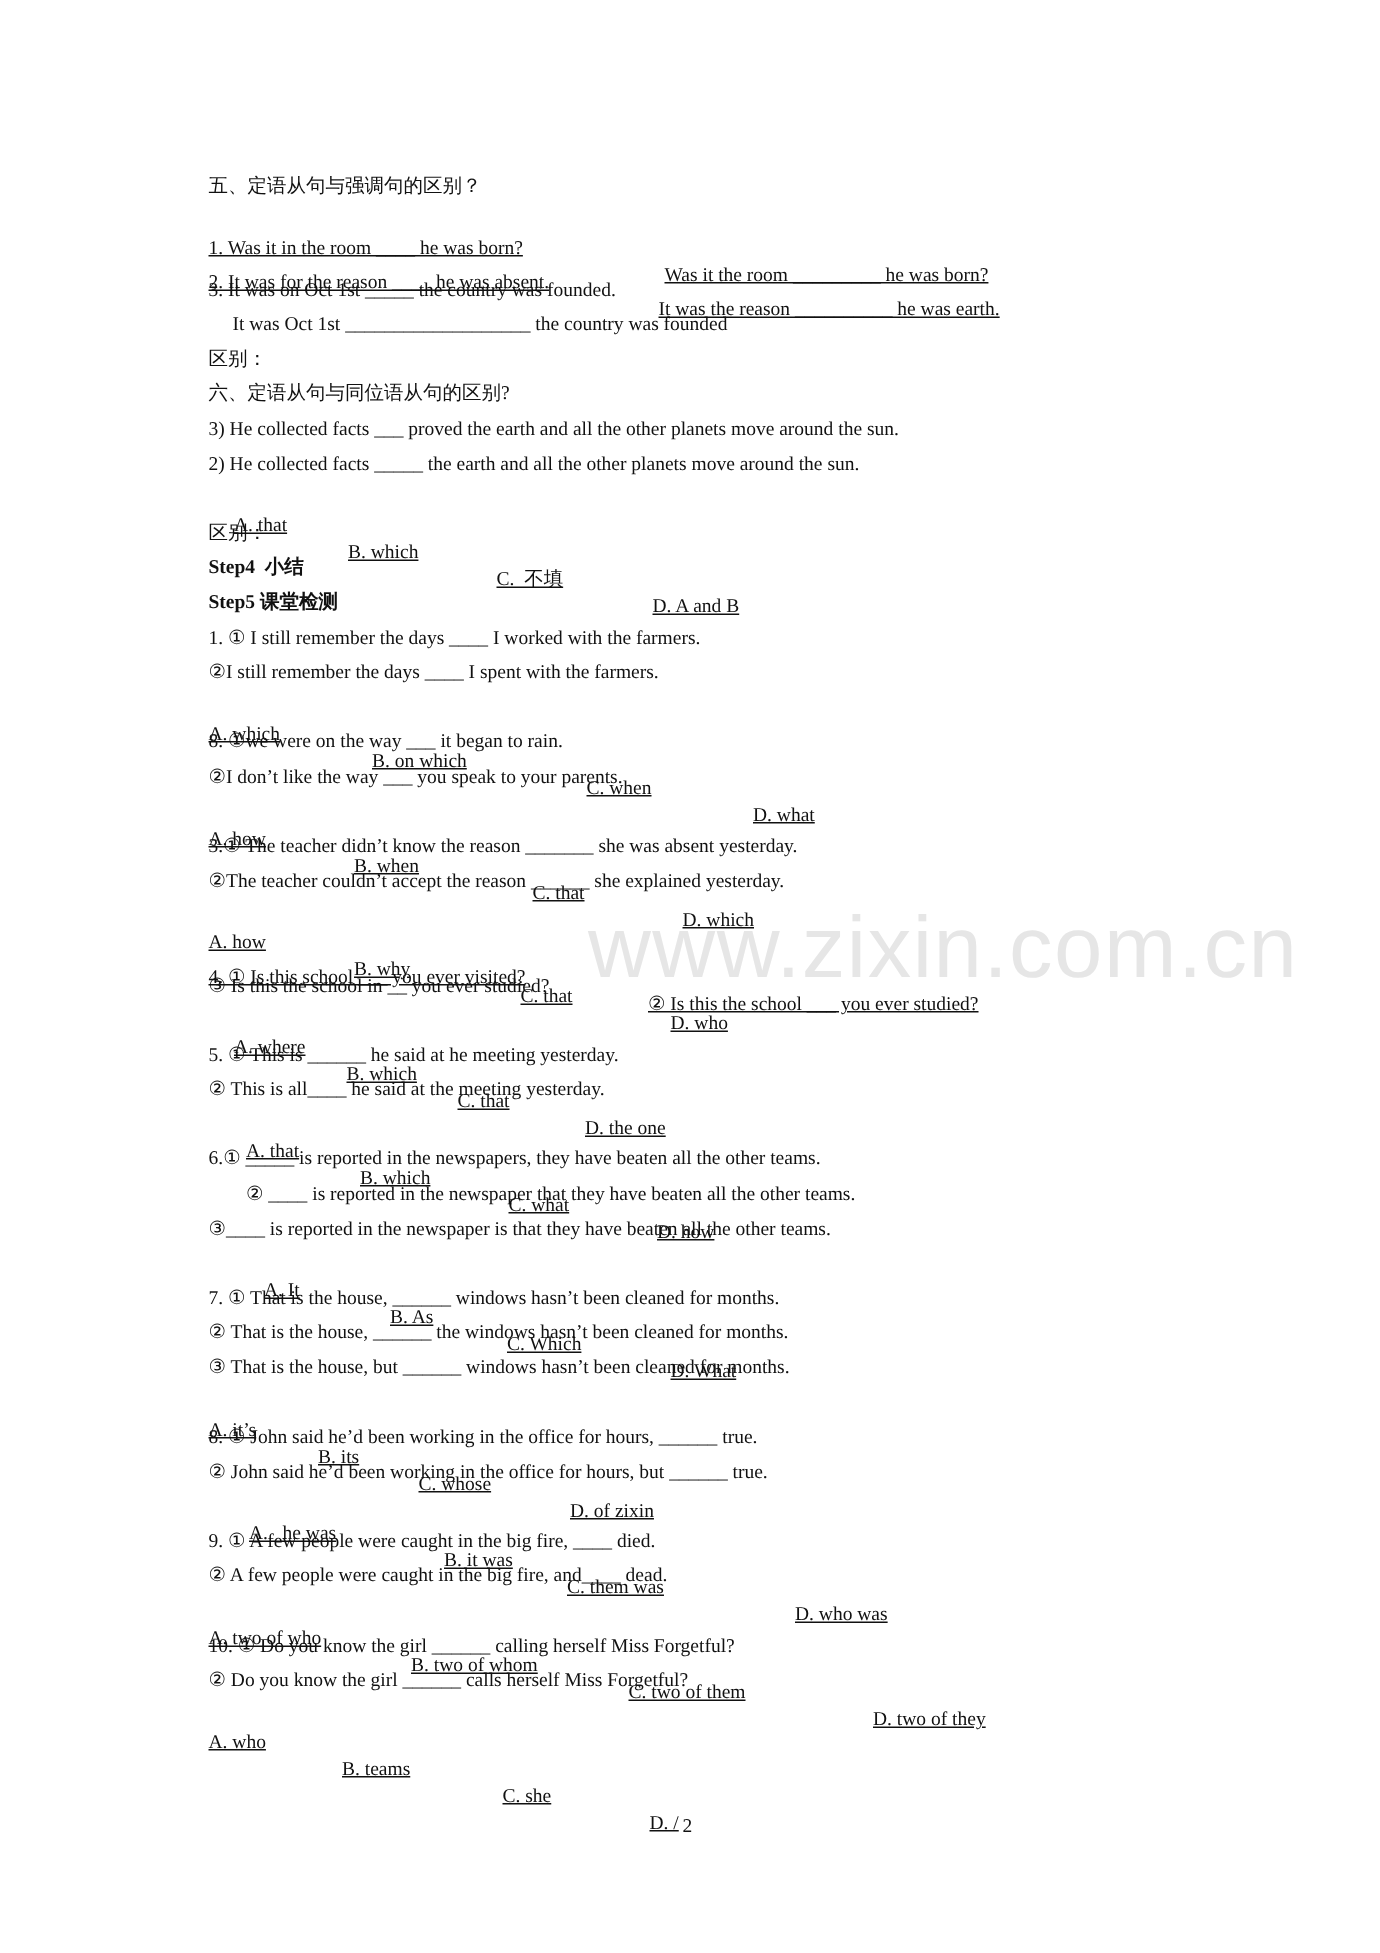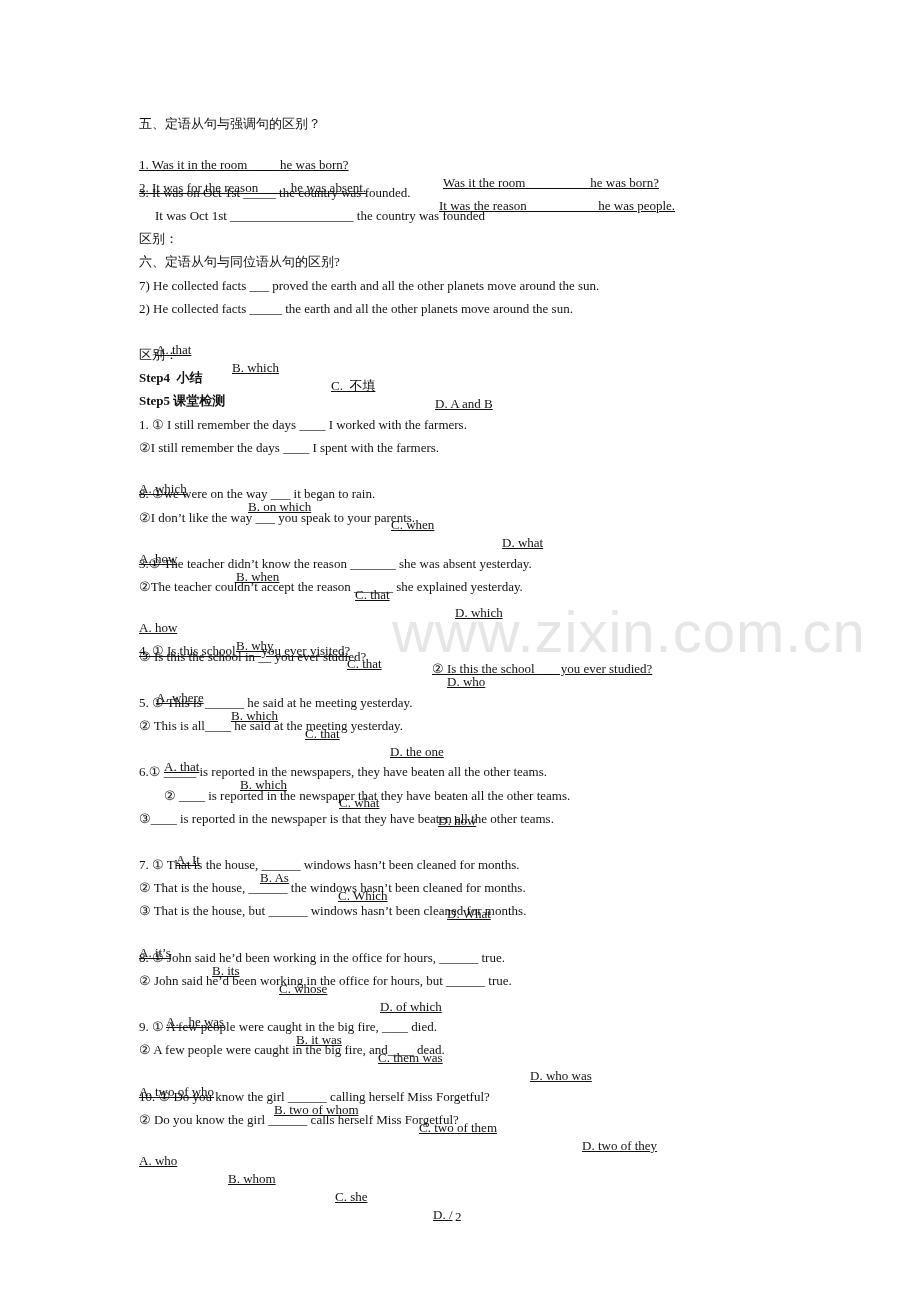--- a/index.html
+++ b/index.html
@@ -22,28 +22,28 @@
 
   <div class="content">
 
     <div class="line" style="top:115px">五、定语从句与强调句的区别？</div>
     <div class="line" style="top:138px">
       <span class="seg" style="left:0">1. Was it in the room ____ he was born?</span>
       <span class="seg" style="left:304px">Was it the room _________ he was born?</span>
     </div>
     <div class="line" style="top:161px">
       <span class="seg" style="left:0">2. It was for the reason ____ he was absent.</span>
-      <span class="seg" style="left:300px">It was the reason __________ he was people.</span>
+      <span class="seg" style="left:300px">It was the reason __________ he was earth.</span>
     </div>
     <div class="line" style="top:184px">3. It was on Oct 1st _____ the country was founded.</div>
     <div class="line" style="top:207px; left:155px">It was Oct 1st ___________________ the country was founded</div>
     <div class="line" style="top:230px">区别：</div>
 
     <div class="line" style="top:253px">六、定语从句与同位语从句的区别?</div>
-    <div class="line" style="top:277px">7) He collected facts ___ proved the earth and all the other planets move around the sun.</div>
+    <div class="line" style="top:277px">3) He collected facts ___ proved the earth and all the other planets move around the sun.</div>
     <div class="line" style="top:300px">2) He collected facts _____ the earth and all the other planets move around the sun.</div>
     <div class="line" style="top:323px">
       <span class="seg" style="left:17px">A. that</span>
       <span class="seg" style="left:93px">B. which</span>
       <span class="seg" style="left:192px">C.  不填</span>
       <span class="seg" style="left:296px">D. A and B</span>
     </div>
     <div class="line" style="top:346px">区别：</div>
 
     <div class="line bold" style="top:369px">Step4  小结</div>
@@ -107,21 +107,21 @@
       <span class="seg" style="left:308px">D. What</span>
     </div>
 
     <div class="line" style="top:856px">7. ① That is the house, ______ windows hasn’t been cleaned for months.</div>
     <div class="line" style="top:879px">② That is the house, ______ the windows hasn’t been cleaned for months.</div>
     <div class="line" style="top:902px">③ That is the house, but ______ windows hasn’t been cleaned for months.</div>
     <div class="line" style="top:926px">
       <span class="seg" style="left:0">A. it’s</span>
       <span class="seg" style="left:73px">B. its</span>
       <span class="seg" style="left:140px">C. whose</span>
-      <span class="seg" style="left:241px">D. of which</span>
+      <span class="seg" style="left:241px">D. of zixin</span>
     </div>
 
     <div class="line" style="top:949px">8. ① John said he’d been working in the office for hours, ______ true.</div>
     <div class="line" style="top:972px">② John said he’d been working in the office for hours, but ______ true.</div>
     <div class="line" style="top:995px">
       <span class="seg" style="left:27px">A.   he was</span>
       <span class="seg" style="left:157px">B. it was</span>
       <span class="seg" style="left:239px">C. them was</span>
       <span class="seg" style="left:391px">D. who was</span>
     </div>
@@ -132,20 +132,20 @@
       <span class="seg" style="left:0">A. two of who</span>
       <span class="seg" style="left:135px">B. two of whom</span>
       <span class="seg" style="left:280px">C. two of them</span>
       <span class="seg" style="left:443px">D. two of they</span>
     </div>
 
     <div class="line" style="top:1088px">10. ① Do you know the girl ______ calling herself Miss Forgetful?</div>
     <div class="line" style="top:1111px">② Do you know the girl ______ calls herself Miss Forgetful?</div>
     <div class="line" style="top:1134px">
       <span class="seg" style="left:0">A. who</span>
-      <span class="seg" style="left:89px">B. whom</span>
+      <span class="seg" style="left:89px">B. teams</span>
       <span class="seg" style="left:196px">C. she</span>
       <span class="seg" style="left:294px">D. /</span>
     </div>
   </div>
 
   <div class="pageno">2</div>
 </div>
 
 </body></html>

